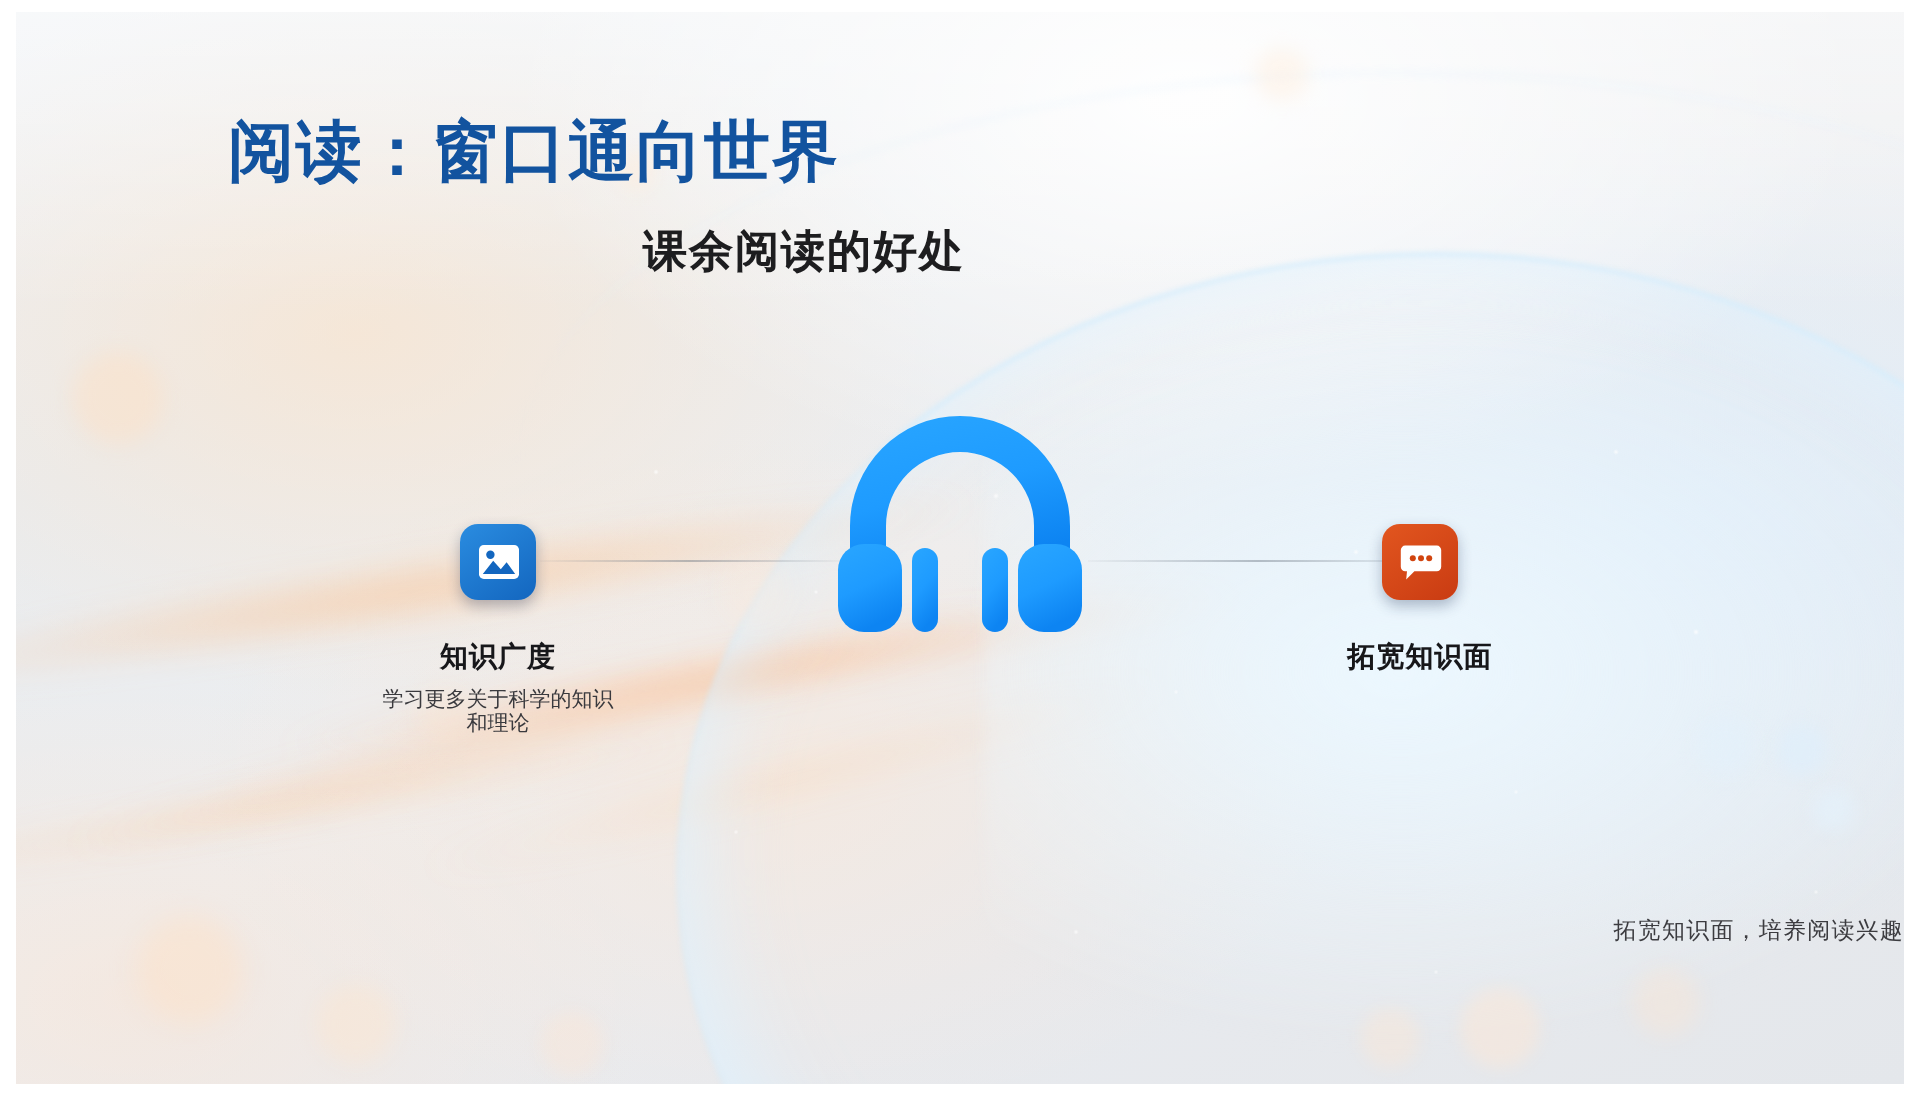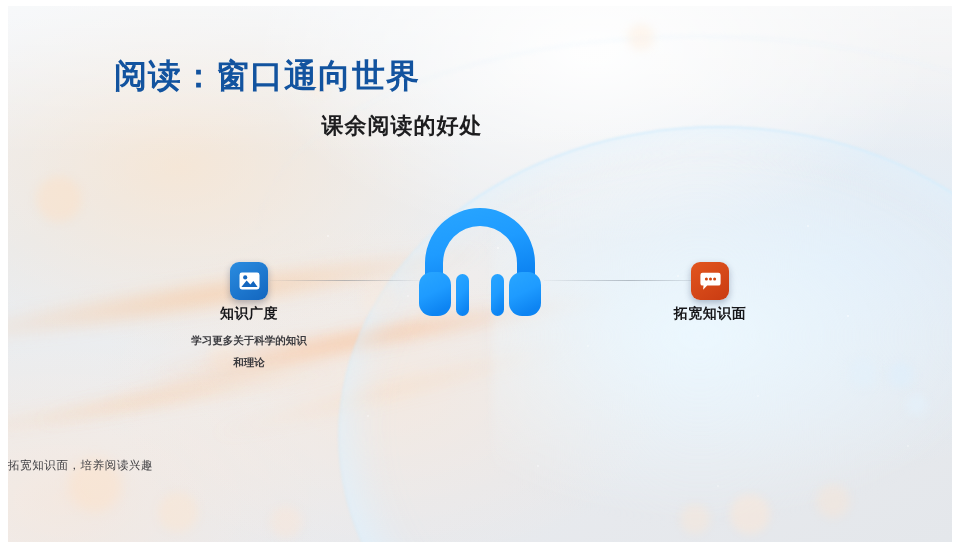--- a/index.html
+++ b/index.html
@@ -134,38 +134,37 @@
   .node-badge {
     width:38px; height:38px; margin:0 auto;
     border-radius:9px;
     display:flex; align-items:center; justify-content:center;
     box-shadow:0 3px 7px rgba(20,40,80,0.30);
   }
   .node-badge.blue   { background:linear-gradient(145deg,#2a8ce0 0%,#1366bf 100%); }
   .node-badge.orange { background:linear-gradient(145deg,#e2561f 0%,#c93b12 100%); }
 
   .node-title {
-    margin-top:5px;
+    margin-top:20px;
     font-size:14px; font-weight:bold; color:#17171a;
     letter-spacing:.5px;
     font-family:Liberation Serif, serif;
   }
   .node-desc {
     margin:6px auto 0;
     width:122px;
-    font-size:10.5px; line-height:22px;
+    font-size:10.5px; line-height:12px;
     color:#3a3a3e;
-    font-weight:bold;
   }
   .node.right .node-desc { width:160px; }
 
   
   .slide-footer {
     position:absolute; left:0; top:452px; width:944px;
-    text-align:left;
+    text-align:right;
     font-size:11.5px; color:#3c3c40; letter-spacing:.6px;
   }
 </style>
 </head>
 <body>
 
 <div id="slide">
   <div class="slide-canvas">
 
     <div class="bg-layer haze-topband"></div>

